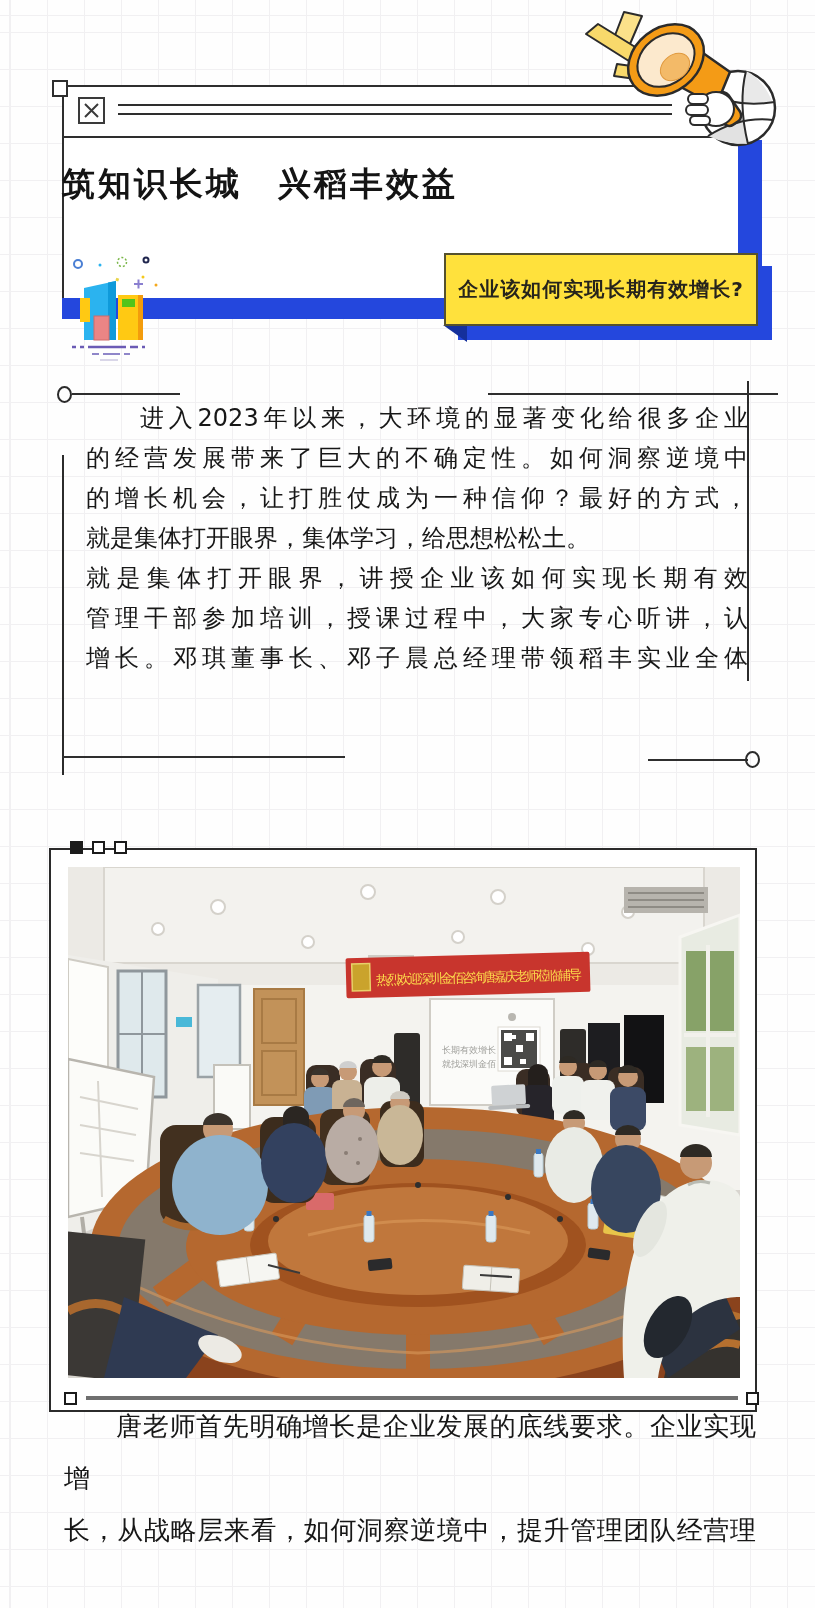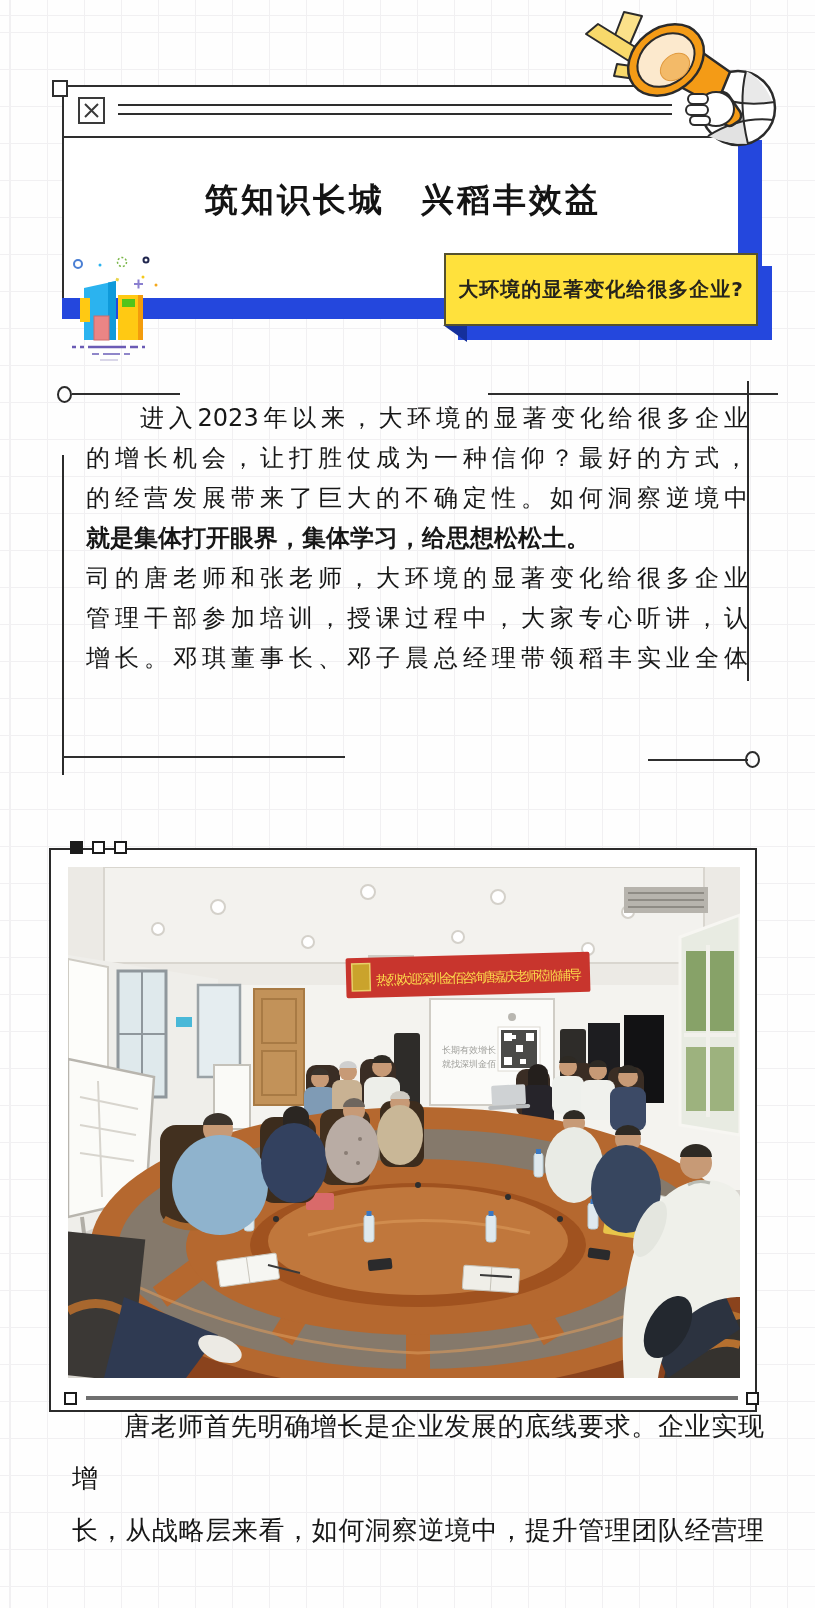--- a/index.html
+++ b/index.html
@@ -14,41 +14,41 @@
     color:#161616;
   }
   .abs{position:absolute;}
 
   
   .card{left:62px;top:85px;width:682px;height:231px;background:#fff;border:2px solid #2e2e2e;box-sizing:border-box;z-index:2;}
   .corner-sq{left:52px;top:80px;width:16px;height:17px;background:#fff;border:2px solid #2e2e2e;box-sizing:border-box;z-index:4;}
   .xbox{left:78px;top:97px;width:27px;height:27px;background:#fff;border:2px solid #3a3a3a;box-sizing:border-box;z-index:3;display:flex;align-items:center;justify-content:center;}
   .hline{height:0;border-top:2px solid #2e2e2e;z-index:3;}
   .card-divider{left:62px;top:136px;width:682px;height:0;border-top:2px solid #2e2e2e;z-index:3;}
-  .title{left:62px;top:162px;width:682px;text-align:center;font-size:33px;font-weight:700;letter-spacing:3px;color:#141414;z-index:3;margin-top:16px;}
+  .title{left:62px;top:162px;width:682px;text-align:left;font-size:33px;font-weight:700;letter-spacing:3px;color:#141414;z-index:3;}
 
   .vbar{left:738px;top:140px;width:24px;height:178px;background:#2447dd;z-index:2;}
   .hbar{left:62px;top:298px;width:383px;height:21px;background:#2447dd;z-index:3;}
 
   
   .topic-backdrop{left:458px;top:266px;width:314px;height:74px;background:#2447dd;z-index:5;}
   .topic-fold{left:443px;top:325px;width:24px;height:17px;background:#15309c;clip-path:polygon(0 0,100% 0,100% 100%);z-index:5;}
   .topic-box{left:444px;top:253px;width:314px;height:73px;background:#ffe13c;border:2px solid #55512e;box-sizing:border-box;z-index:6;
     display:flex;align-items:center;justify-content:center;font-size:20px;font-weight:600;color:#26241c;letter-spacing:1px;}
 
   
   .circ{width:15px;height:17px;border:2px solid #2b2b2b;border-radius:50%;background:transparent;box-sizing:border-box;z-index:2;}
   .vline{width:0;border-left:2px solid #2b2b2b;z-index:2;}
 
   
   .body-block{left:86px;top:398px;width:662px;font-size:24px;line-height:40px;font-weight:500;color:#171717;z-index:2;}
   .body-block .line{text-align:justify;text-align-last:justify;}
-  .body-block .line.last{text-align-last:left;font-weight:bold;}
+  .body-block .line.last{text-align-last:left;}
   .ind{text-indent:54px;}
-  .closing-block{left:72px;top:1400px;width:692px;font-size:26px;line-height:52px;font-weight:500;color:#171717;z-index:2;}
+  .closing-block{left:64px;top:1400px;width:692px;font-size:26px;line-height:52px;font-weight:500;color:#171717;z-index:2;}
   .closing-block .line{text-align:justify;text-align-last:justify;}
   .ind2{text-indent:52px;}
 
   
   .photo-frame{left:49px;top:848px;width:708px;height:564px;background:#fff;border:2px solid #2b2b2b;box-sizing:border-box;z-index:2;}
   .sq{width:13px;height:13px;border:2px solid #1b1b1b;background:#fff;box-sizing:border-box;z-index:4;}
   .sq.filled{background:#1b1b1b;}
   .thickline{left:86px;top:1396px;width:652px;height:4px;background:#6f6f6f;z-index:3;}
   .photo{left:68px;top:867px;width:672px;height:511px;z-index:3;}
   svg{display:block;}
@@ -119,38 +119,38 @@
       <ellipse cx="136" cy="101" rx="18" ry="17" fill="#ffffff" stroke="#2b2b2b" stroke-width="2"></ellipse>
       <rect x="108" y="86" width="20" height="10" rx="5" fill="#ffffff" stroke="#2b2b2b" stroke-width="2"></rect>
       <rect x="106" y="97" width="22" height="10" rx="5" fill="#ffffff" stroke="#2b2b2b" stroke-width="2"></rect>
       <rect x="110" y="108" width="20" height="9" rx="4.5" fill="#ffffff" stroke="#2b2b2b" stroke-width="2"></rect>
     </g>
   </svg>
 
   <div class="abs topic-backdrop"></div>
   <div class="abs topic-fold"></div>
   <div class="abs topic-box">
-    <span>大环境的显著变化给很多企业?</span>
+    <span>企业该如何实现长期有效增长?</span>
   </div>
 
   <div class="abs circ" style="left:57px;top:386px;"></div>
   <div class="abs hline" style="left:72px;top:393px;width:108px;"></div>
   <div class="abs hline" style="left:488px;top:393px;width:290px;"></div>
   <div class="abs vline" style="left:747px;top:381px;height:300px;"></div>
   <div class="abs vline" style="left:62px;top:455px;height:320px;"></div>
   <div class="abs hline" style="left:62px;top:756px;width:283px;"></div>
   <div class="abs hline" style="left:648px;top:759px;width:100px;"></div>
   <div class="abs circ" style="left:745px;top:751px;"></div>
 
   <div class="abs body-block">
     <div class="line ind">进入2023年以来，大环境的显著变化给很多企业</div>
+    <div class="line">的经营发展带来了巨大的不确定性。如何洞察逆境中</div>
     <div class="line">的增长机会，让打胜仗成为一种信仰？最好的方式，</div>
-    <div class="line">的经营发展带来了巨大的不确定性。如何洞察逆境中</div>
     <div class="line last">就是集体打开眼界，集体学习，给思想松松土。</div>
-    <div class="line">司的唐老师和张老师，大环境的显著变化给很多企业</div>
+    <div class="line">就是集体打开眼界，讲授企业该如何实现长期有效</div>
     <div class="line">管理干部参加培训，授课过程中，大家专心听讲，认</div>
     <div class="line">增长。邓琪董事长、邓子晨总经理带领稻丰实业全体</div>
   </div>
 
   <div class="abs photo-frame"></div>
   <div class="abs sq filled" style="left:70px;top:841px;"></div>
   <div class="abs sq" style="left:92px;top:841px;"></div>
   <div class="abs sq" style="left:114px;top:841px;"></div>
 
   <svg class="abs photo" viewBox="0 0 672 511">

